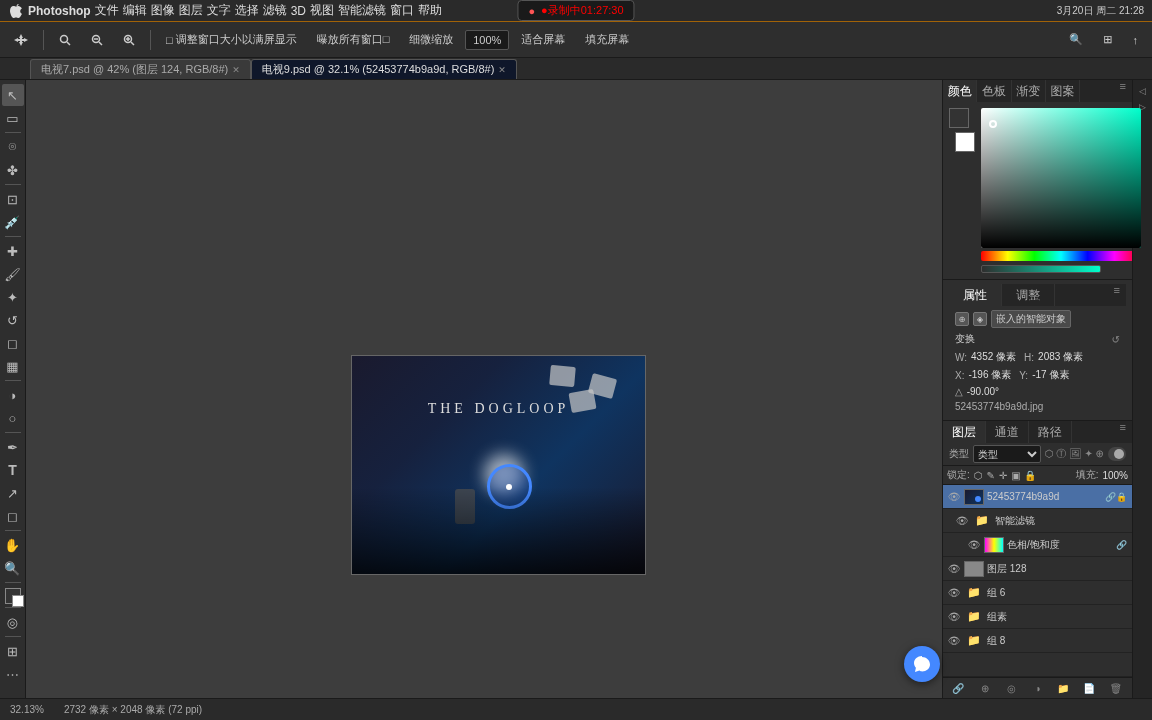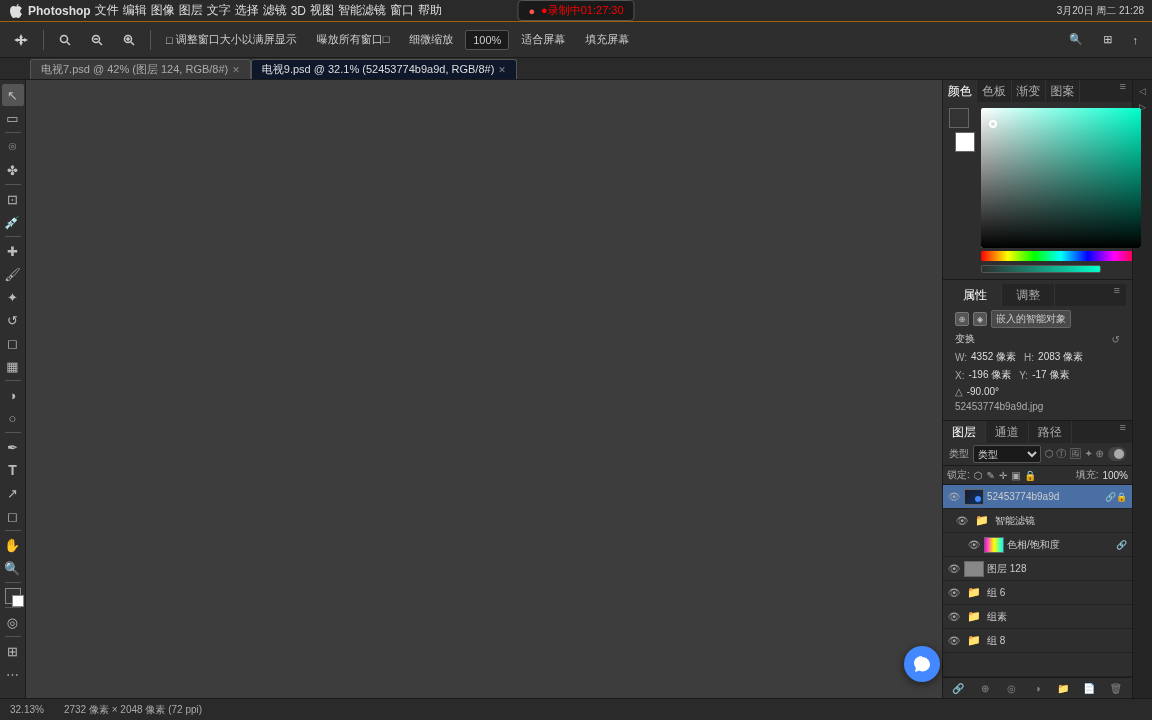--- a/index.html
+++ b/index.html
@@ -238,20 +238,37 @@
     <div class="tool-sep"></div>
     <div class="tool-icon">◎</div>
     <div class="tool-sep"></div>
     <div class="tool-icon">⊞</div>
     <div class="tool-icon">⋯</div>
   </div>
 
   <div id="canvas-area">
     <div id="canvas-bg"></div>
 
+    <div id="image-canvas">
+      <div class="image-inner">
+        <div class="img-bg"></div>
+        <div class="img-papers">
+          <div class="paper paper1"></div>
+          <div class="paper paper2"></div>
+          <div class="paper paper3"></div>
+        </div>
+        <div class="img-title">THE DOGLOOP</div>
+        <div class="img-glow"></div>
+        <div class="img-circle">
+          <div class="img-circle-dot"></div>
+        </div>
+        <div class="img-figure"></div>
+        <div class="img-dark-overlay"></div>
+      </div>
+    </div>
   </div>
 
   <div id="right-panel">
 
     <div id="color-panel">
       <div class="panel-tabs">
         <div class="panel-tab active">颜色</div>
         <div class="panel-tab">色板</div>
         <div class="panel-tab">渐变</div>
         <div class="panel-tab">图案</div>

